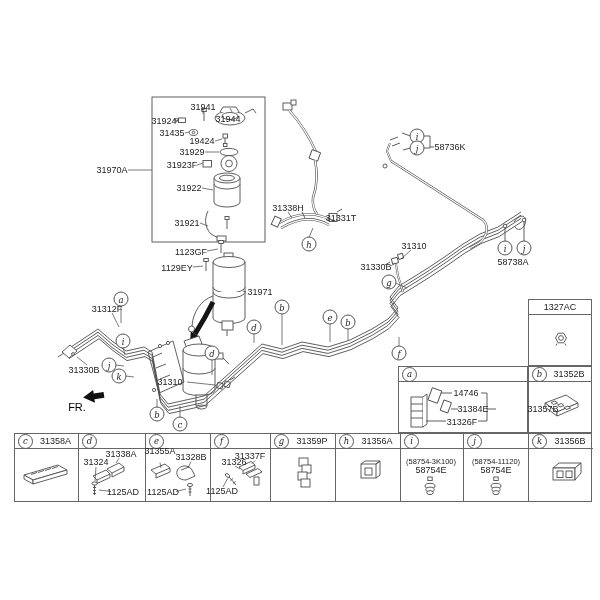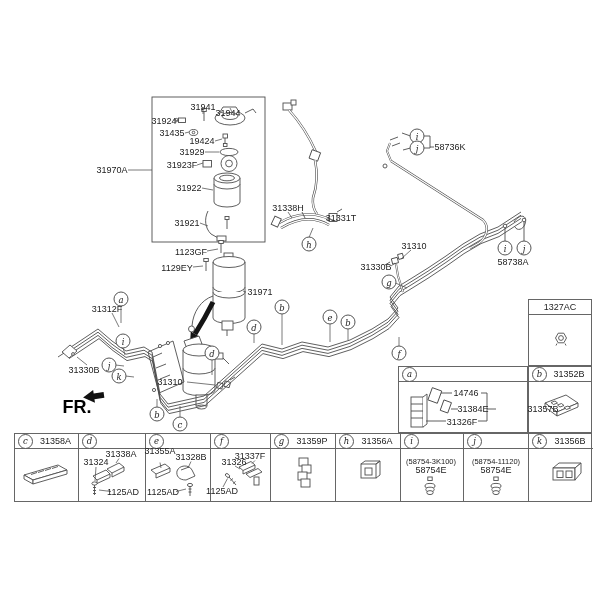--- a/index.html
+++ b/index.html
@@ -10,21 +10,21 @@
   .phead{height:15px;border-bottom:1px solid #666;display:flex;align-items:center;box-sizing:border-box;}
   .ptitle{flex:1;text-align:center;font-size:9px;color:#222;}
   .cell{position:absolute;top:0;height:100%;border-right:1px solid #666;box-sizing:border-box;}
   .cell:last-child{border-right:none;}
   .co{position:absolute;width:13px;height:13px;border:1px solid #555;border-radius:50%;
       background:#fff;z-index:3;display:flex;align-items:center;justify-content:center;
       font:italic 8.5px "DejaVu Serif",serif;color:#222;transform:translate(-50%,-50%);}
   .coh{position:static;transform:none;margin-left:3px;flex:0 0 auto;}
   .p{position:absolute;z-index:3;font-size:9px;white-space:nowrap;transform:translate(-50%,-50%);color:#222;}
   .p.small{font-size:7.5px;}
-  .p.fr{font-size:18px;font-weight:bold;color:#000;}
+  .p.fr{font-size:11px;font-weight:normal;color:#000;}
 </style>
 </head>
 <body>
 
 <div id="stage">
 
   <svg id="art" width="600" height="600" viewBox="0 0 600 600">
     <g stroke="#4d4d4d" fill="none" stroke-width=".9">
 
       <rect x="152" y="97" width="113" height="145"></rect>
@@ -298,21 +298,21 @@
     </div>
     <div class="cell" style="left:514px;width:64px;">
       <div class="phead">
           <span class="co coh">k</span>
           <span class="ptitle">31356B</span>
         </div>
     </div>
   </div>
 
   <span class="p" style="left:203px;top:107px">31941</span>
-  <span class="p" style="left:228px;top:113px">31944</span>
+  <span class="p" style="left:228px;top:119px">31944</span>
   <span class="p" style="left:164px;top:121px">31924</span>
   <span class="p" style="left:172px;top:133px">31435</span>
   <span class="p" style="left:202px;top:141px">19424</span>
   <span class="p" style="left:192px;top:152px">31929</span>
   <span class="p" style="left:182px;top:165px">31923F</span>
   <span class="p" style="left:112px;top:170px">31970A</span>
   <span class="p" style="left:189px;top:188px">31922</span>
   <span class="p" style="left:187px;top:223px">31921</span>
   <span class="p" style="left:288px;top:208px">31338H</span>
   <span class="p" style="left:341px;top:218px">31331T</span>

